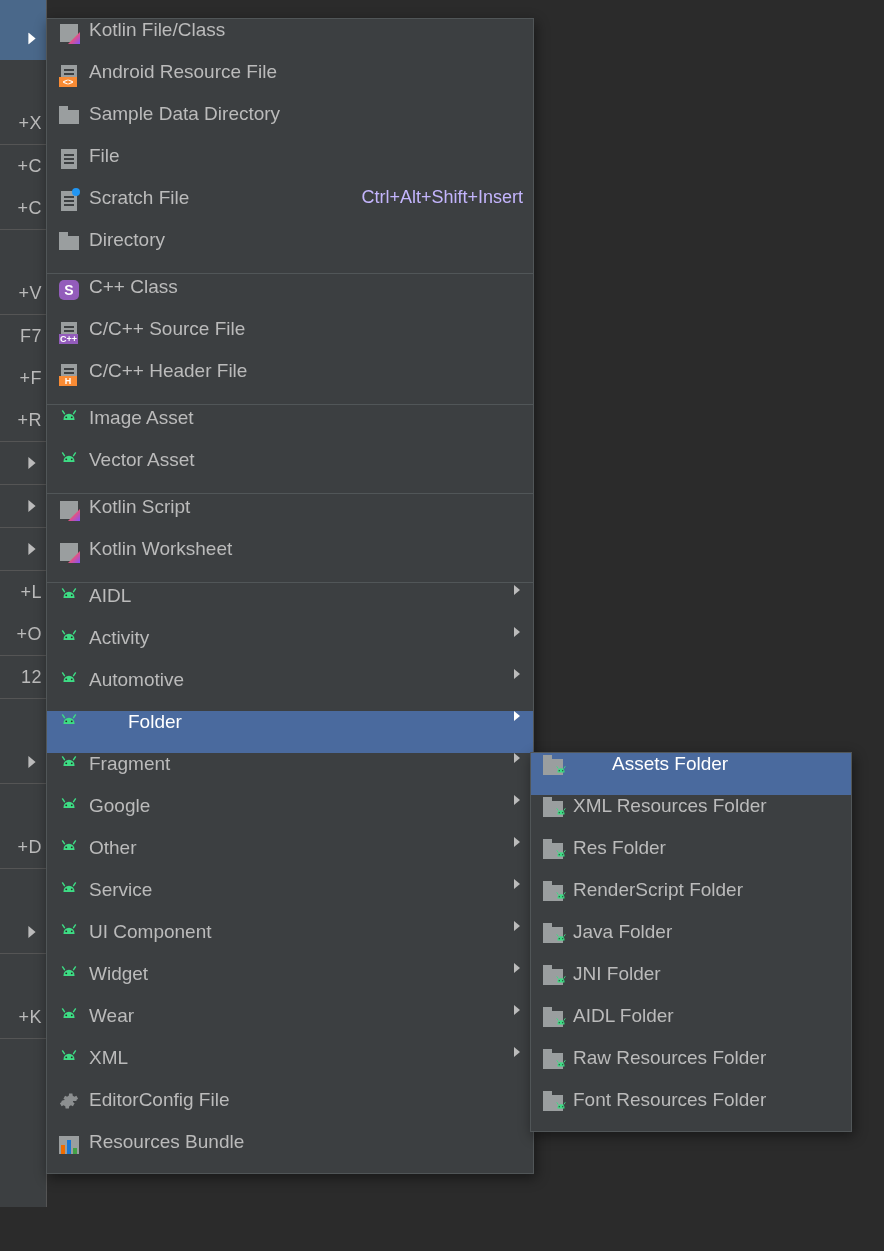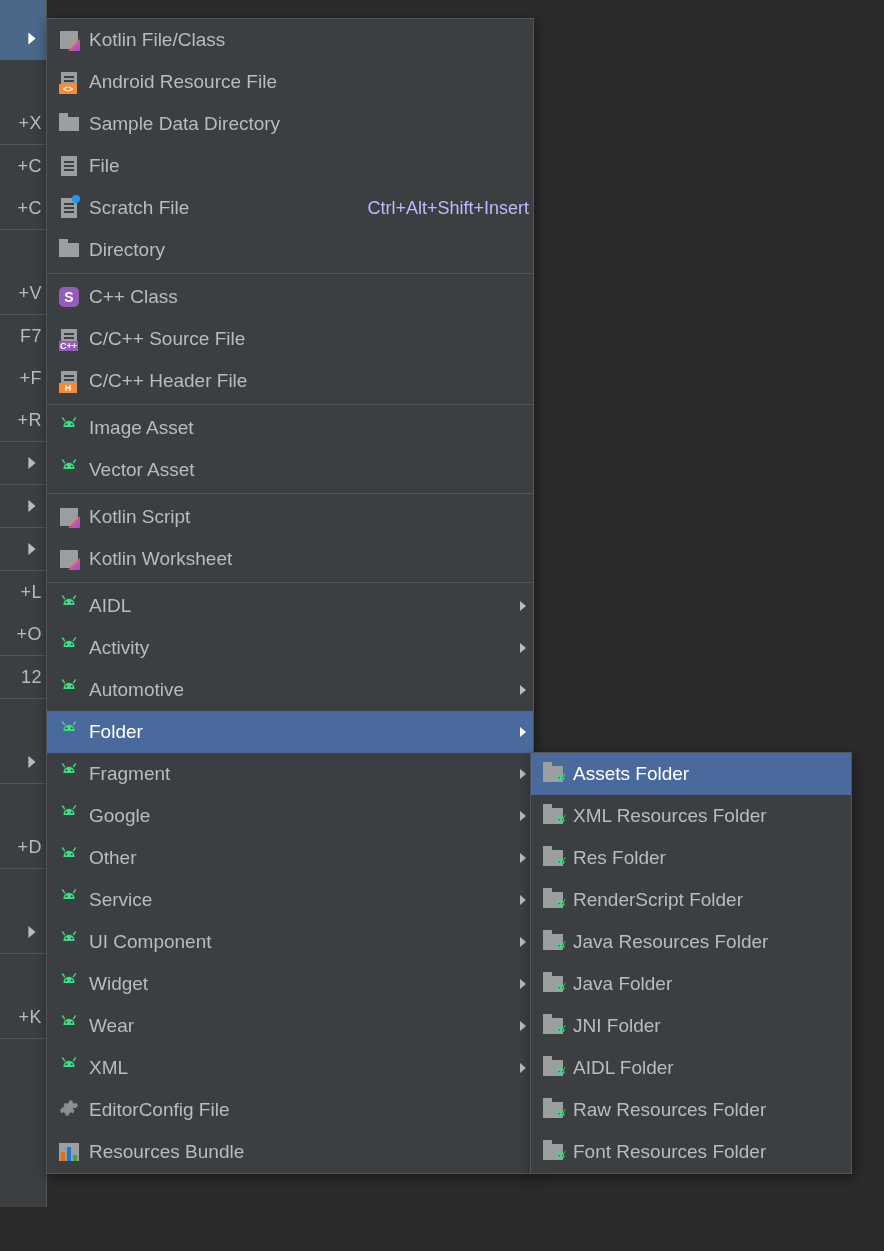--- a/index.html
+++ b/index.html
@@ -34,23 +34,23 @@
   .side-top-row{height:42px;background:var(--header-tab);position:relative;}
   .side-top-arrow{position:absolute;right:8px;top:50%;transform:translateY(-50%);}
 
   .menu{
     position:absolute;background:var(--menu-bg);border:1px solid var(--menu-border);
     box-shadow:2px 4px 12px rgba(0,0,0,.45);
   }
   .menu.main{left:46px;top:18px;width:486px;}
   .menu.sub{left:530px;top:752px;width:320px;}
   .item{
-    height:42px;display:flex;align-items:center;padding:0 4px 0 8px;cursor:default;
+    height:42px;display:flex;align-items:flex-start;padding:0 10px 0 8px;cursor:default;
   }
-  .item.selected{background:var(--sel);color:#fff;}
+  .item.selected{background:var(--sel);color:#fff;gap:39px;}
   .item.selected .label{color:#fff;}
   .icon-slot{width:28px;height:28px;display:flex;align-items:center;justify-content:center;margin-right:6px;flex:0 0 28px;}
   .label{flex:1;white-space:nowrap;font-size:19px;color:var(--text);}
   .shortcut{color:#c4b5fd;font-size:18px;margin-left:14px;white-space:nowrap;}
   .sub-arrow{flex:0 0 12px;display:flex;align-items:center;justify-content:center;}
   .sep{height:1px;background:var(--sep);margin:2px 0;}
 
   
   .ico-folder{width:20px;height:14px;background:#9a9e9f;position:relative;}
   .ico-folder:before{content:"";position:absolute;top:-4px;left:0;width:9px;height:4px;background:#9a9e9f;}
@@ -626,34 +626,20 @@
           <div class="ico-folder-android">
             <span class="and-badge"><svg width="14" height="14" viewBox="0 0 24 24">
                 <path fill="#3ddc84" d="M6 10a6 6 0 0 1 12 0v1H6z"></path>
                 <circle cx="9" cy="8" r="1" fill="#2b2b2b"></circle>
                 <circle cx="15" cy="8" r="1" fill="#2b2b2b"></circle>
                 <line x1="7" y1="4" x2="5" y2="1" stroke="#3ddc84" stroke-width="1.6" stroke-linecap="round"></line>
                 <line x1="17" y1="4" x2="19" y2="1" stroke="#3ddc84" stroke-width="1.6" stroke-linecap="round"></line>
               </svg></span>
           </div>
         </span>
-        <span class="label">Java Resources Folder</span>
-      </div>
-      <div class="item">
-        <span class="icon-slot">
-          <div class="ico-folder-android">
-            <span class="and-badge"><svg width="14" height="14" viewBox="0 0 24 24">
-                <path fill="#3ddc84" d="M6 10a6 6 0 0 1 12 0v1H6z"></path>
-                <circle cx="9" cy="8" r="1" fill="#2b2b2b"></circle>
-                <circle cx="15" cy="8" r="1" fill="#2b2b2b"></circle>
-                <line x1="7" y1="4" x2="5" y2="1" stroke="#3ddc84" stroke-width="1.6" stroke-linecap="round"></line>
-                <line x1="17" y1="4" x2="19" y2="1" stroke="#3ddc84" stroke-width="1.6" stroke-linecap="round"></line>
-              </svg></span>
-          </div>
-        </span>
         <span class="label">Java Folder</span>
       </div>
       <div class="item">
         <span class="icon-slot">
           <div class="ico-folder-android">
             <span class="and-badge"><svg width="14" height="14" viewBox="0 0 24 24">
                 <path fill="#3ddc84" d="M6 10a6 6 0 0 1 12 0v1H6z"></path>
                 <circle cx="9" cy="8" r="1" fill="#2b2b2b"></circle>
                 <circle cx="15" cy="8" r="1" fill="#2b2b2b"></circle>
                 <line x1="7" y1="4" x2="5" y2="1" stroke="#3ddc84" stroke-width="1.6" stroke-linecap="round"></line>

